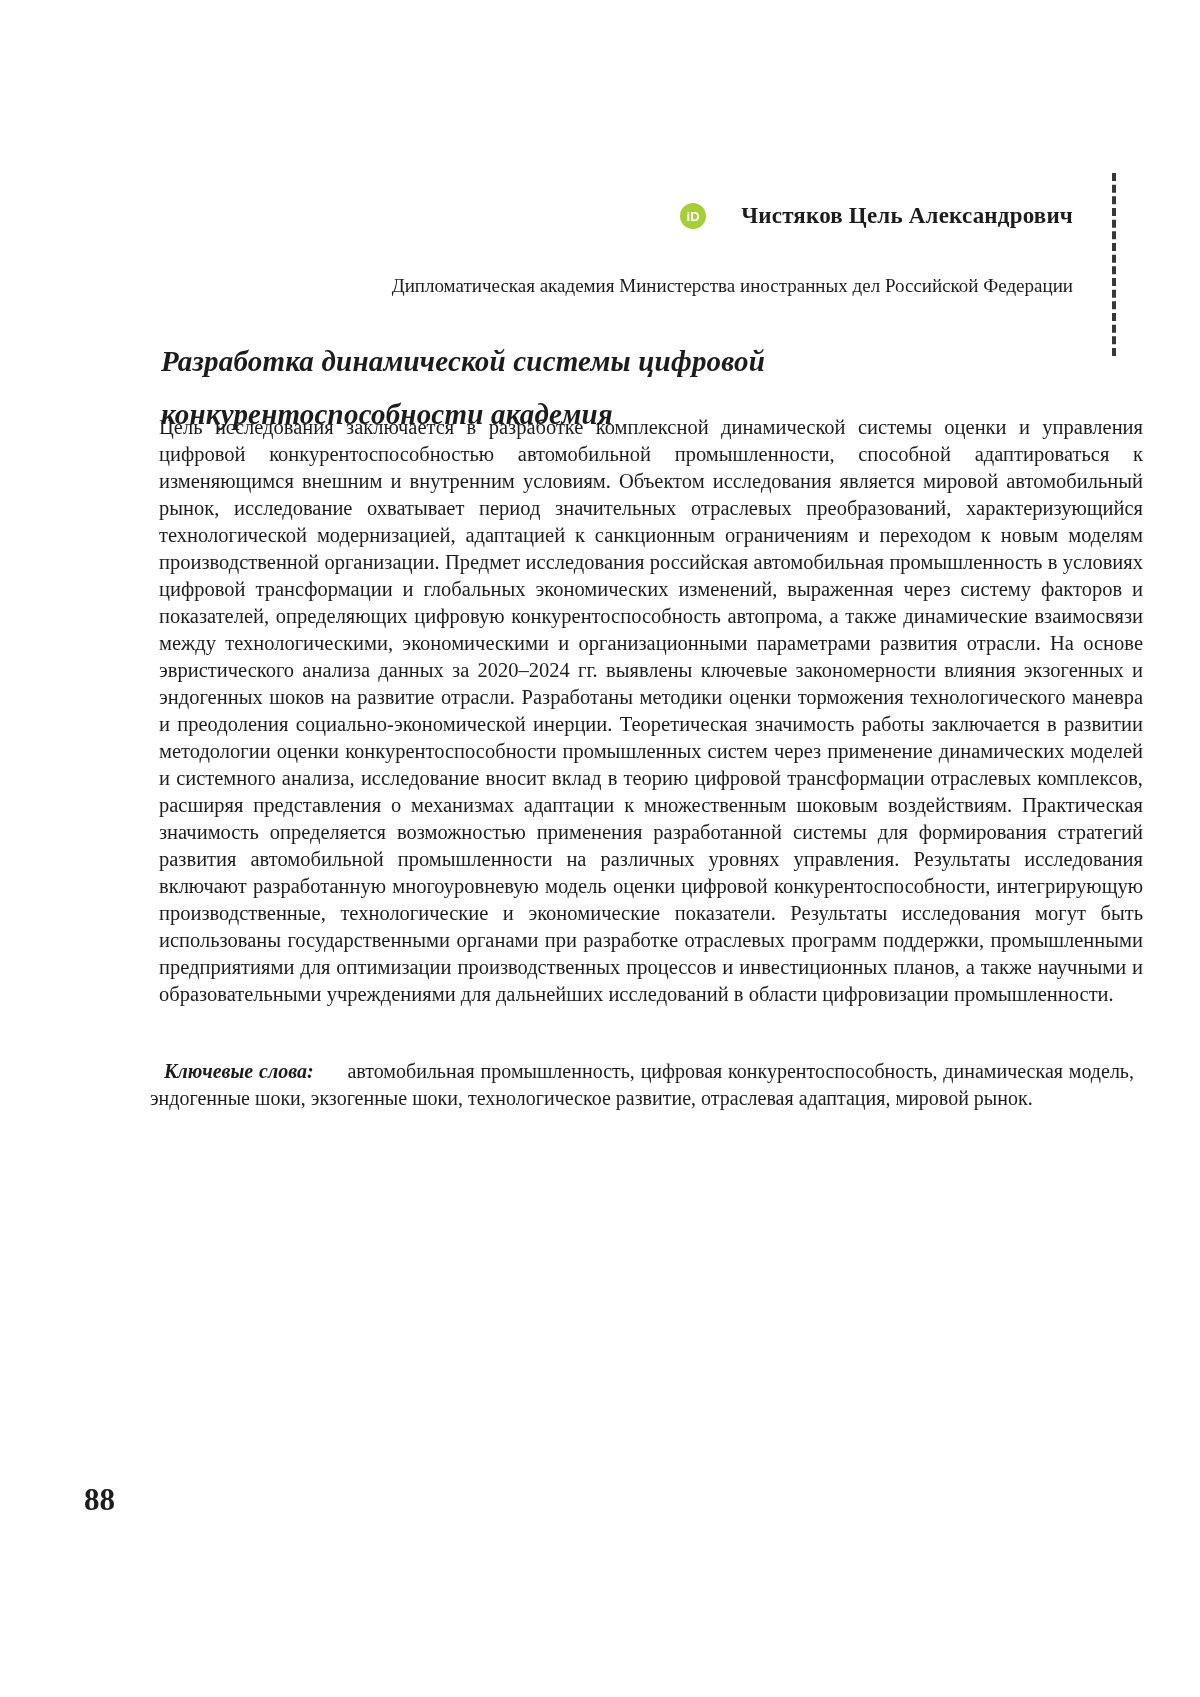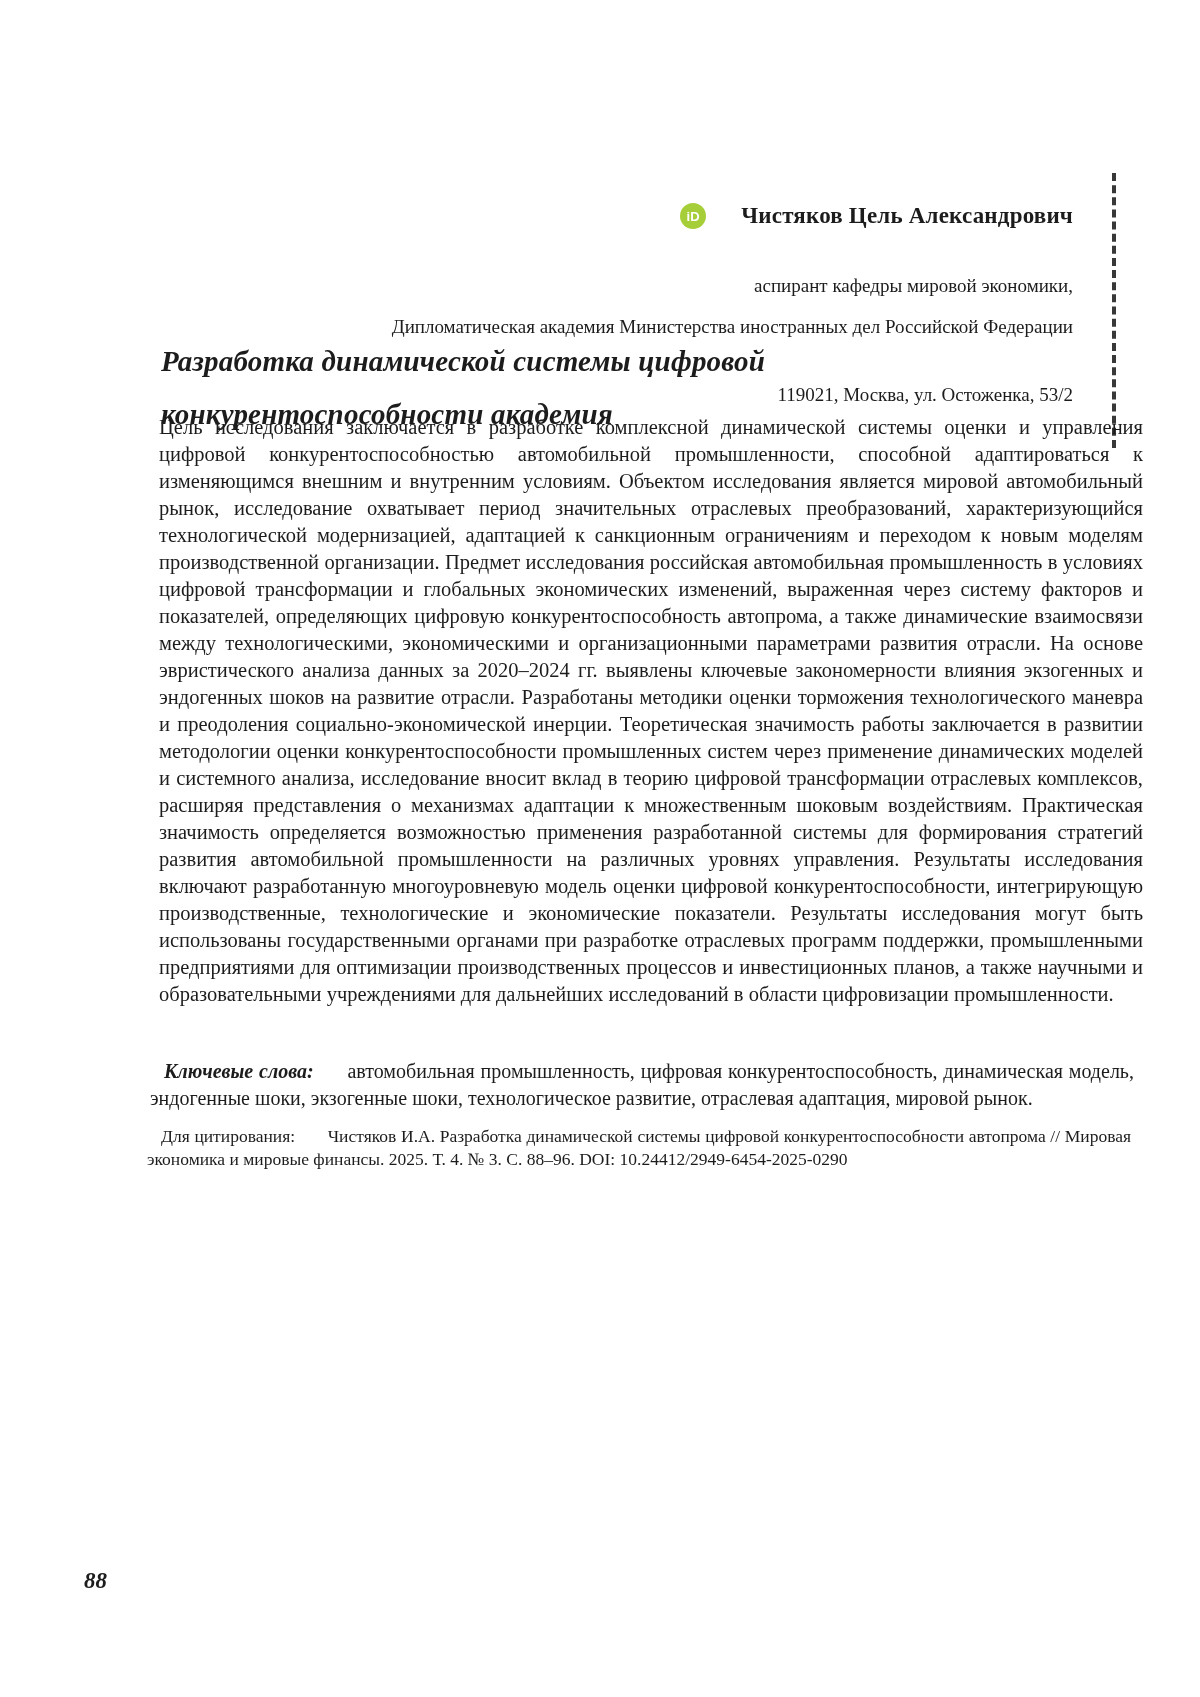--- a/index.html
+++ b/index.html
@@ -34,53 +34,47 @@
   }
   .keywords {
     position:absolute; left:108px; top:1016px; width:988px;
     text-align:justify; font-size:20px; line-height:27px;
   }
   .kw-label { font-weight:bold; font-style:italic; }
   .citation {
     position:absolute; left:105px; top:1083px; width:988px;
     text-align:justify; font-size:17.5px; line-height:22.5px;
   }
-  .page-number { position:absolute; left:42px; top:1526px; font-size:23px; font-weight:bold;font-style:italic; }
+  .page-number { position:absolute; left:42px; top:1440px; font-size:31px; font-weight:bold; }
 </style>
 </head>
 <body>
 
 <div class="page">
 
   <div class="author-block">
     <div class="author-name-row">
       <span class="orcid-icon" style="background: rgb(166, 206, 57);">iD</span>
       <span>Чистяков Цель Александрович</span>
     </div>
     <div class="author-aff">
-      <div>аспирант кафедры мировой экономики,</div>
       <div>Дипломатическая академия Министерства иностранных дел Российской Федерации</div>
     </div>
     <div class="author-contact">
-      <div>119021, Москва, ул. Остоженка, 53/2</div>
     </div>
   </div>
 
   <h1 class="article-title">
     <div>Разработка динамической системы цифровой</div>
     <div>конкурентоспособности академия</div>
   </h1>
 
   <p class="abstract">Цель исследования заключается в разработке комплексной динамической системы оценки и управления цифровой конкурентоспособностью автомобильной промышленности, способной адаптироваться к изменяющимся внешним и внутренним условиям. Объектом исследования является мировой автомобильный рынок, исследование охватывает период значительных отраслевых преобразований, характеризующийся технологической модернизацией, адаптацией к санкционным ограничениям и переходом к новым моделям производственной организации. Предмет исследования российская автомобильная промышленность в условиях цифровой трансформации и глобальных экономических изменений, выраженная через систему факторов и показателей, определяющих цифровую конкурентоспособность автопрома, а также динамические взаимосвязи между технологическими, экономическими и организационными параметрами развития отрасли. На основе эвристического анализа данных за 2020–2024 гг. выявлены ключевые закономерности влияния экзогенных и эндогенных шоков на развитие отрасли. Разработаны методики оценки торможения технологического маневра и преодоления социально-экономической инерции. Теоретическая значимость работы заключается в развитии методологии оценки конкурентоспособности промышленных систем через применение динамических моделей и системного анализа, исследование вносит вклад в теорию цифровой трансформации отраслевых комплексов, расширяя представления о механизмах адаптации к множественным шоковым воздействиям. Практическая значимость определяется возможностью применения разработанной системы для формирования стратегий развития автомобильной промышленности на различных уровнях управления. Результаты исследования включают разработанную многоуровневую модель оценки цифровой конкурентоспособности, интегрирующую производственные, технологические и экономические показатели. Результаты исследования могут быть использованы государственными органами при разработке отраслевых программ поддержки, промышленными предприятиями для оптимизации производственных процессов и инвестиционных планов, а также научными и образовательными учреждениями для дальнейших исследований в области цифровизации промышленности.</p>
 
   <p class="keywords">
     <span class="kw-label">Ключевые слова:</span>
     <span>автомобильная промышленность, цифровая конкурентоспособность, динамическая модель, эндогенные шоки, экзогенные шоки, технологическое развитие, отраслевая адаптация, мировой рынок.</span>
   </p>
 
-  <p class="citation">
-    <span>Для цитирования:</span>
-    <span>Чистяков И.А. Разработка динамической системы цифровой конкурентоспособности автопрома // Мировая экономика и мировые финансы. 2025. Т. 4. № 3. С. 88–96. DOI: 10.24412/2949-6454-2025-0290</span>
-  </p>
 
   <div class="page-number">88</div>
 
 </div>
 
 </body></html>

